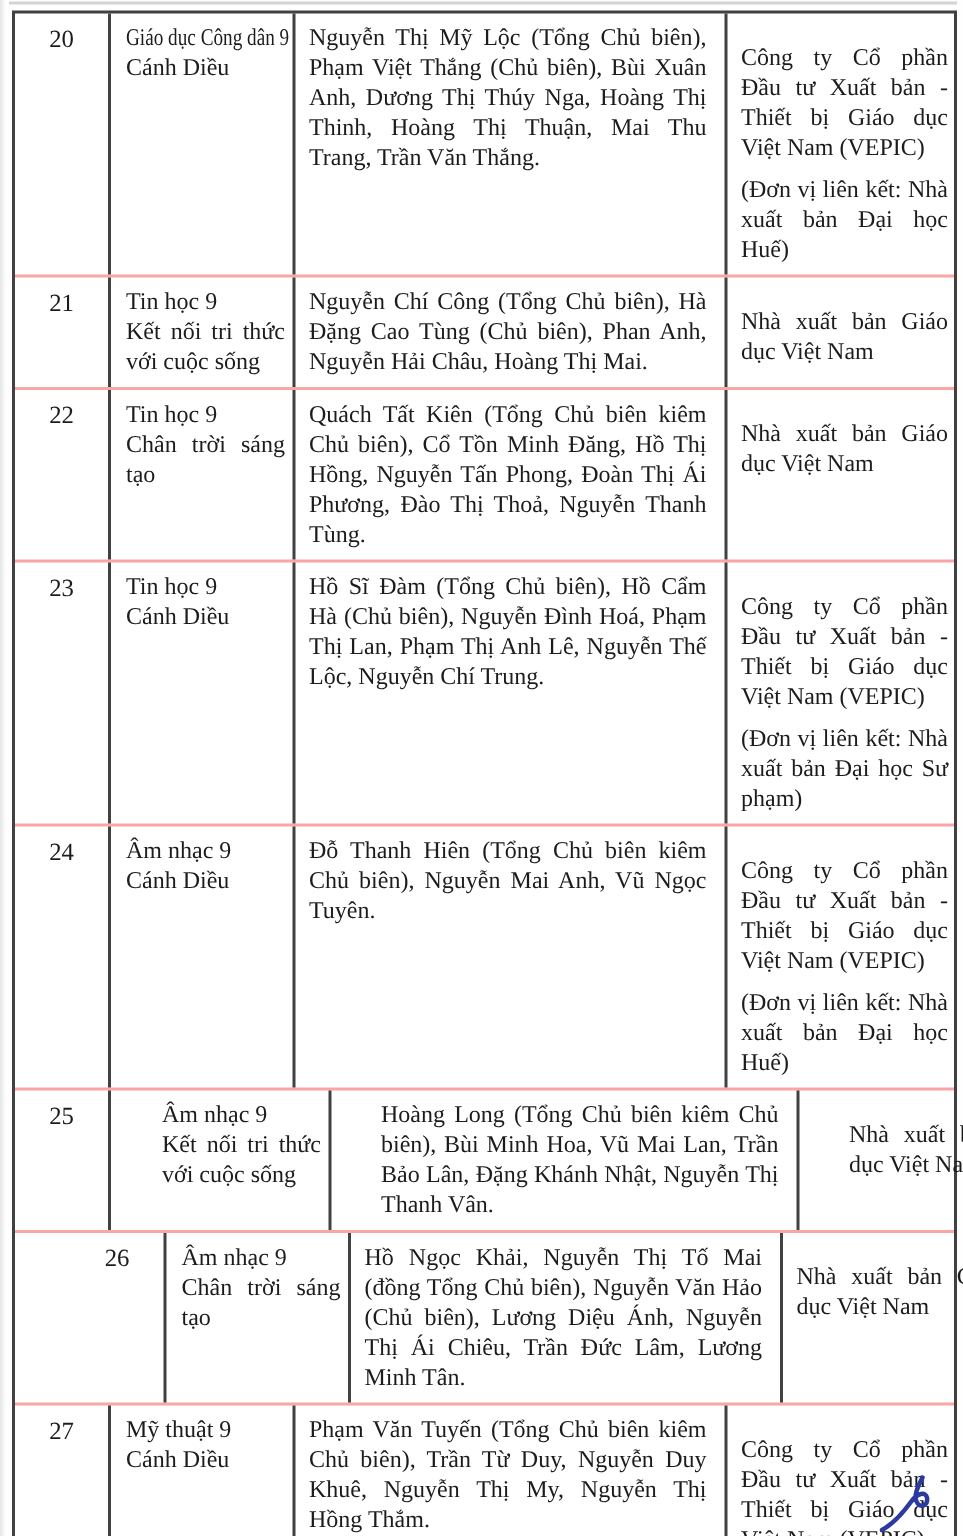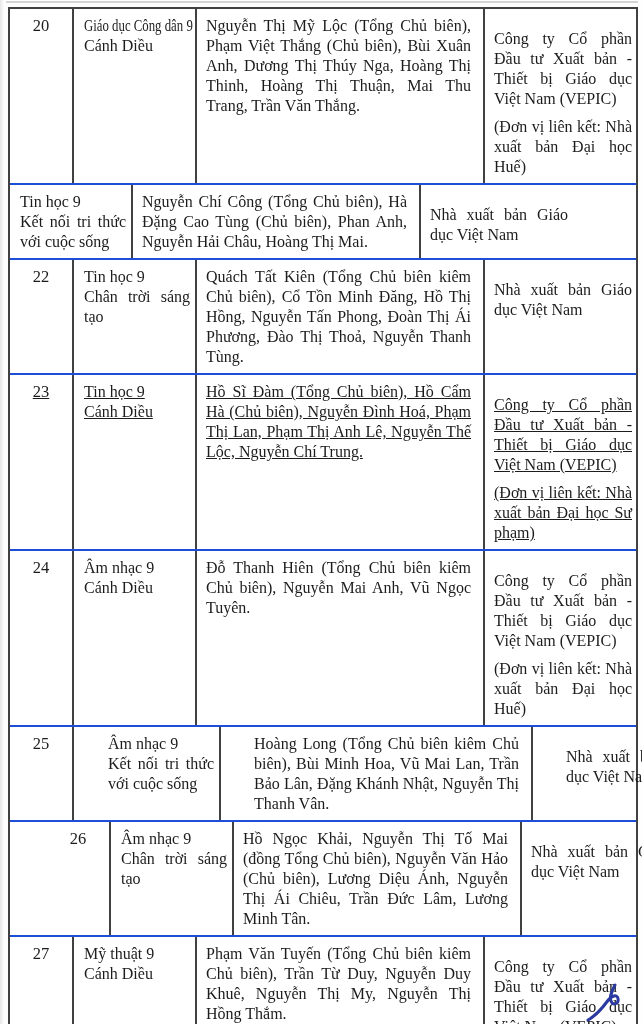--- a/index.html
+++ b/index.html
@@ -41,21 +41,21 @@
     top: 7px;
     left: 8px;
     width: 630px;
     border: 2px solid #414141;
     box-sizing: border-box;
     background: #fff;
   }
   .row {
     display: flex;
     align-items: stretch;
-    border-bottom: 2px solid #1d4ed8;
+    border-bottom: 2px solid #fca5a5;
     box-sizing: border-box;
   }
   .row:last-child { border-bottom: none; }
   .cell {
     box-sizing: border-box;
     border-right: 2px solid #414141;
     font-size: 16px;
     line-height: 20px;
   }
   .cell:last-child { border-right: none; }
@@ -87,21 +87,21 @@
     text-justify: inter-word;
     margin-top: 13px;
   }
   .pub-link { margin-top: 8px; }
   .pub-link:empty { display: none; }
 
   
   .row[data-row="20"] { min-height: 158px; }
   .row[data-row="21"] { min-height: 74px; }
   .row[data-row="22"] { min-height: 109px; }
-  .row[data-row="23"] { min-height: 156px; text-decoration: underline; }
+  .row[data-row="23"] { min-height: 156px; }
   .row[data-row="24"] { min-height: 157px; }
   .row[data-row="25"] { min-height: 87px; gap: 24px; }
   .row[data-row="26"] { min-height: 111px; padding-left: 37px; }
   .row[data-row="27"] { min-height: 147px; }
 
   
   .row[data-row="20"] .subject {
     white-space: nowrap;
     transform: scaleX(0.80);
     transform-origin: 0 50%;
@@ -133,20 +133,21 @@
         <div class="series">Cánh Diều</div>
       </div>
       <div class="cell col-authors">Nguyễn Thị Mỹ Lộc (Tổng Chủ biên), Phạm Việt Thắng (Chủ biên), Bùi Xuân Anh, Dương Thị Thúy Nga, Hoàng Thị Thinh, Hoàng Thị Thuận, Mai Thu Trang, Trần Văn Thắng.</div>
       <div class="cell col-publisher">
         <div class="pub-main">Công ty Cổ phần Đầu tư Xuất bản - Thiết bị Giáo dục Việt Nam (VEPIC)</div>
         <div class="pub-link">(Đơn vị liên kết: Nhà xuất bản Đại học Huế)</div>
       </div>
     </div>
 
     <div class="row" data-row="21">
+      <div class="cell col-num">21</div>
       <div class="cell col-title">
         <div class="subject">Tin học 9</div>
         <div class="series">Kết nối tri thức với cuộc sống</div>
       </div>
       <div class="cell col-authors">Nguyễn Chí Công (Tổng Chủ biên), Hà Đặng Cao Tùng (Chủ biên), Phan Anh, Nguyễn Hải Châu, Hoàng Thị Mai.</div>
       <div class="cell col-publisher">
         <div class="pub-main">Nhà xuất bản Giáo dục Việt Nam</div>
 
       </div>
     </div>

